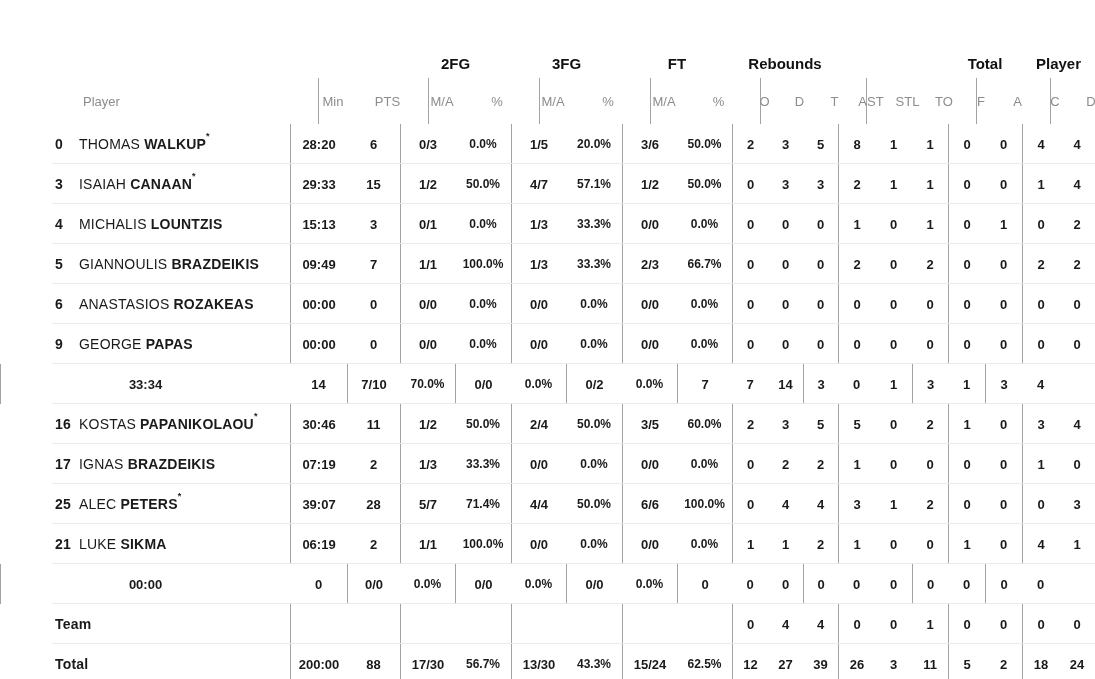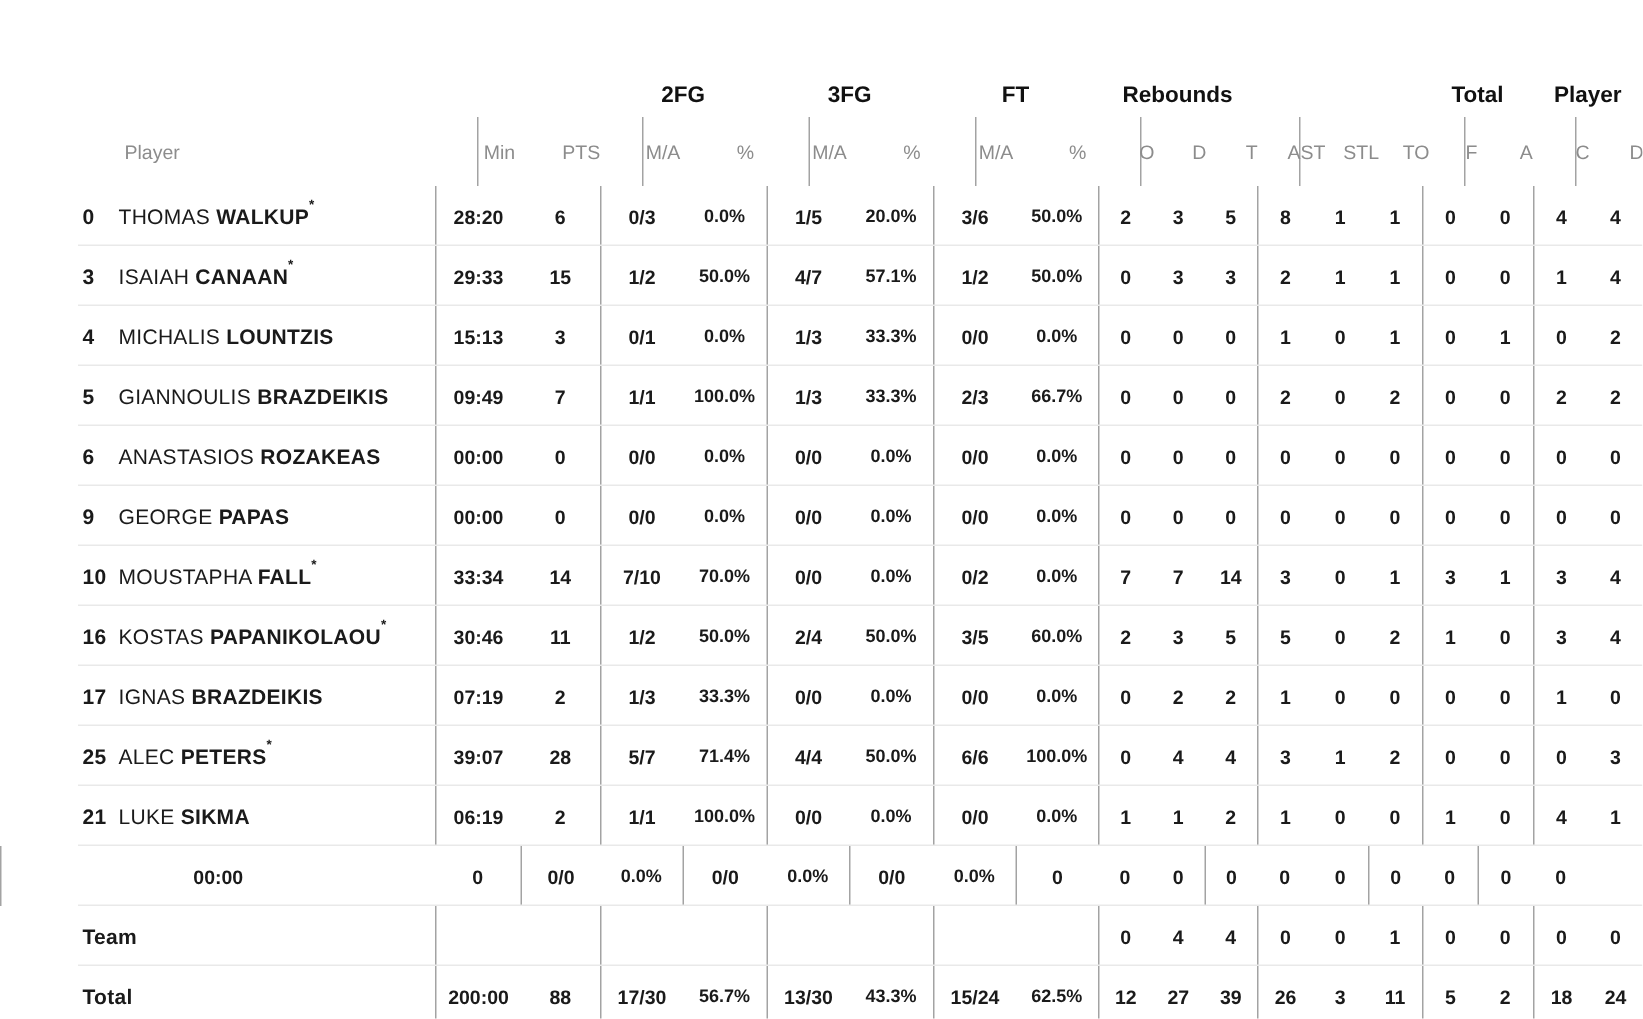--- a/index.html
+++ b/index.html
@@ -224,24 +224,20 @@
         <div class="c">0</div>
         <div class="c sep">0</div>
         <div class="c">0</div>
         <div class="c">0</div>
         <div class="c sep">0</div>
         <div class="c">0</div>
         <div class="c sep">0</div>
         <div class="c">0</div>
       </div>
       <div class="row data">
-        <div class="c player">
-          <span class="num">10</span>
-          <span>MOUSTAPHA <span class="last">FALL</span><sup>*</sup></span>
-        </div>
         <div class="c sep">33:34</div>
         <div class="c">14</div>
         <div class="c sep">7/10</div>
         <div class="c pct">70.0%</div>
         <div class="c sep">0/0</div>
         <div class="c pct">0.0%</div>
         <div class="c sep">0/2</div>
         <div class="c pct">0.0%</div>
         <div class="c sep">7</div>
         <div class="c">7</div>

